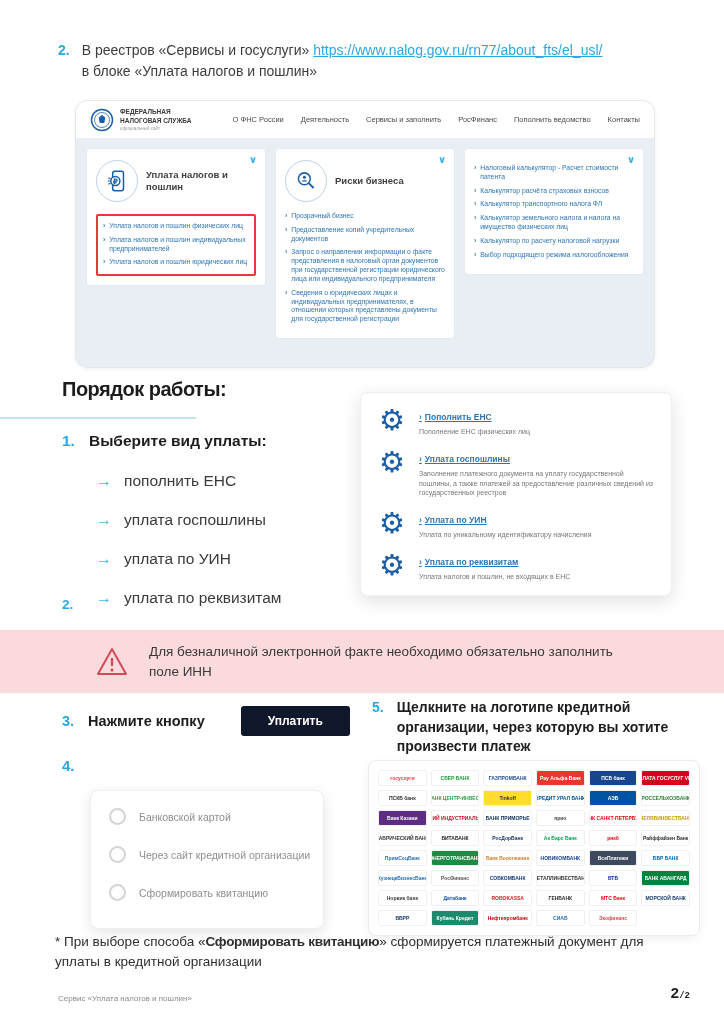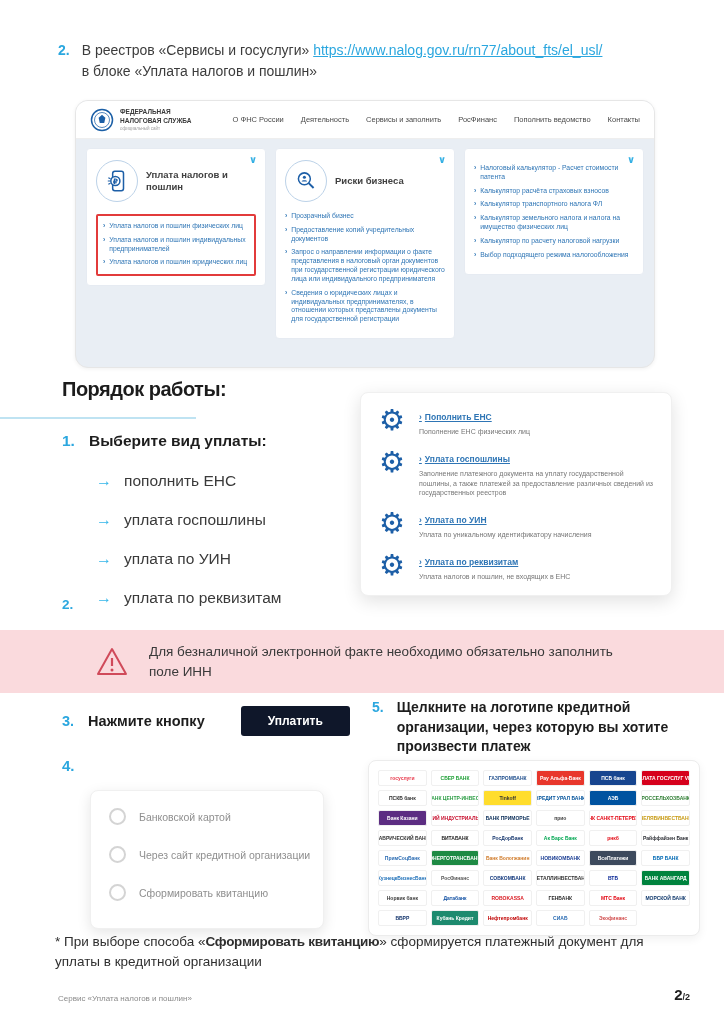--- a/index.html
+++ b/index.html
@@ -78,21 +78,21 @@
   
   .bank-card { position:absolute; left:368px; top:760px; width:332px; background:#fff; border:1px solid #ececec; border-radius:8px; box-shadow:0 3px 10px rgba(0,0,0,.06); padding:9px; }
   .bank-grid { display:grid; grid-template-columns:repeat(6,1fr); gap:4px; }
   .bank-chip { height:16px; border:1px solid #f0f0f0; border-radius:2px; display:flex; align-items:center; justify-content:center; font-size:5px; font-weight:bold; overflow:hidden; white-space:nowrap; cursor:pointer; text-align:center; padding:0 1px; }
 
   
   .footnote { position:absolute; left:55px; top:932px; width:630px; font-size:13.5px; color:#2f2f2f; line-height:1.5; }
   .footnote b { font-weight:bold; letter-spacing:-0.3px; }
   .footer { position:absolute; left:58px; top:986px; width:632px; display:flex; justify-content:space-between; align-items:flex-end;gap:36px; }
   .footer-left { font-size:8px; color:#8a8a8a; }
-  .page-num { font-size:15px; font-weight:bold; color:#1d1d1d; }
+  .page-num { font-size:15px; font-weight:bold; color:#1d1d1d;font-family:Liberation Mono, monospace; }
   .page-num .total { font-size:9px; font-weight:bold; }
 </style>
 </head>
 <body>
 
 <div class="page">
 
   <div class="intro">
     <span class="step-num">2.</span>
     <div>

